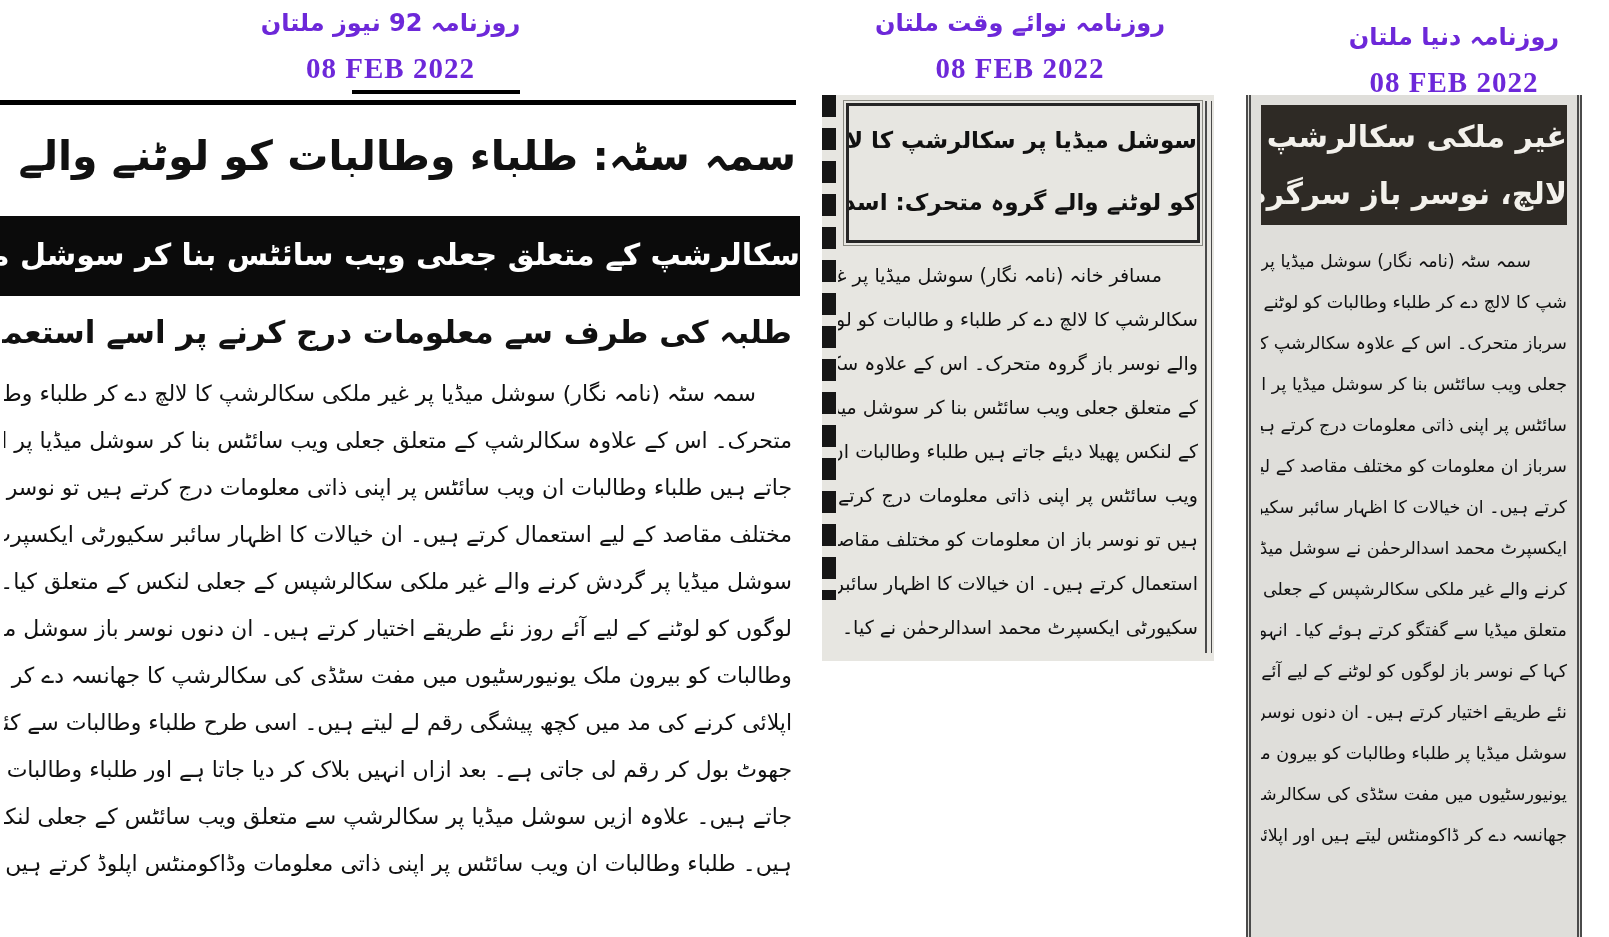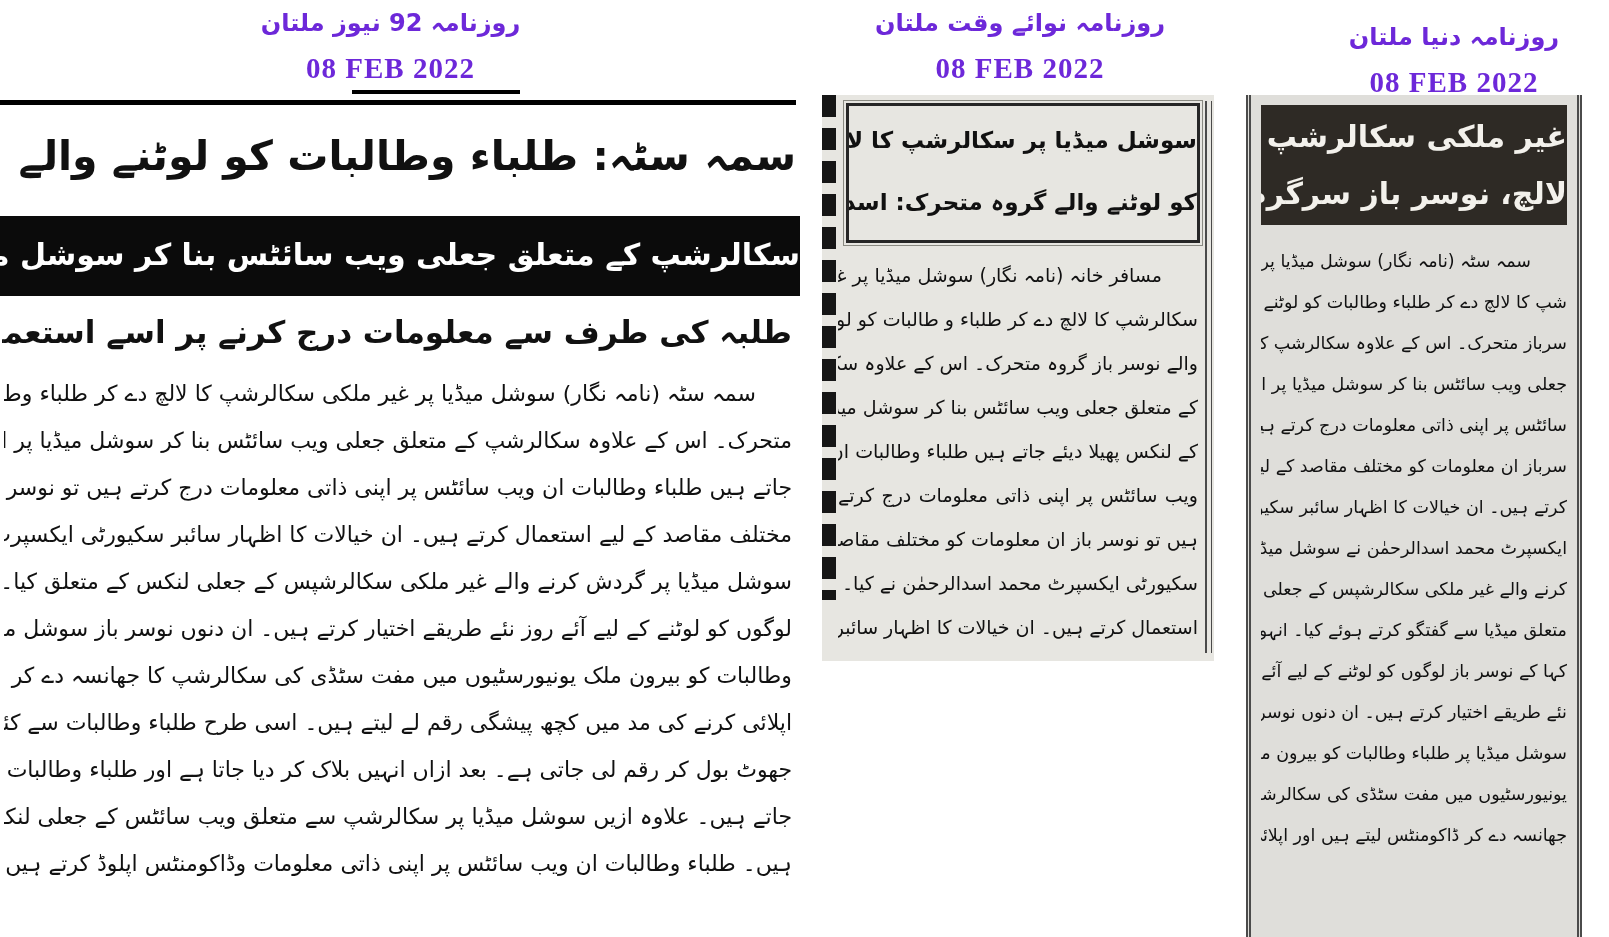--- a/index.html
+++ b/index.html
@@ -102,22 +102,22 @@
       <div class="hl u">کو لوٹنے والے گروہ متحرک: اسدالرحمٰن</div>
     </div>
     <div class="m-body">
       <div class="bl ind">مسافر خانہ (نامہ نگار) سوشل میڈیا پر غیر ملکی</div>
       <div class="bl">سکالرشپ کا لالچ دے کر طلباء و طالبات کو لوٹنے</div>
       <div class="bl">والے نوسر باز گروہ متحرک۔ اس کے علاوہ سکالرشپ</div>
       <div class="bl">کے متعلق جعلی ویب سائٹس بنا کر سوشل میڈیا پر ان</div>
       <div class="bl">کے لنکس پھیلا دیئے جاتے ہیں طلباء وطالبات ان</div>
       <div class="bl">ویب سائٹس پر اپنی ذاتی معلومات درج کرتے</div>
       <div class="bl">ہیں تو نوسر باز ان معلومات کو مختلف مقاصد کے لیے</div>
+      <div class="bl">استعمال کرتے ہیں۔ ان خیالات کا اظہار سائبر</div>
       <div class="bl end">سکیورٹی ایکسپرٹ محمد اسدالرحمٰن نے کیا۔</div>
-      <div class="bl">استعمال کرتے ہیں۔ ان خیالات کا اظہار سائبر</div>
     </div>
   </section>
 
   <section class="clip-right">
     <div class="r-box">
       <div class="hl u">غیر ملکی سکالرشپ کا</div>
       <div class="hl u">لالچ، نوسر باز سرگرم</div>
     </div>
     <div class="r-body">
       <div class="bl ind">سمہ سٹہ (نامہ نگار) سوشل میڈیا پر غیر ملکی سکالر</div>

